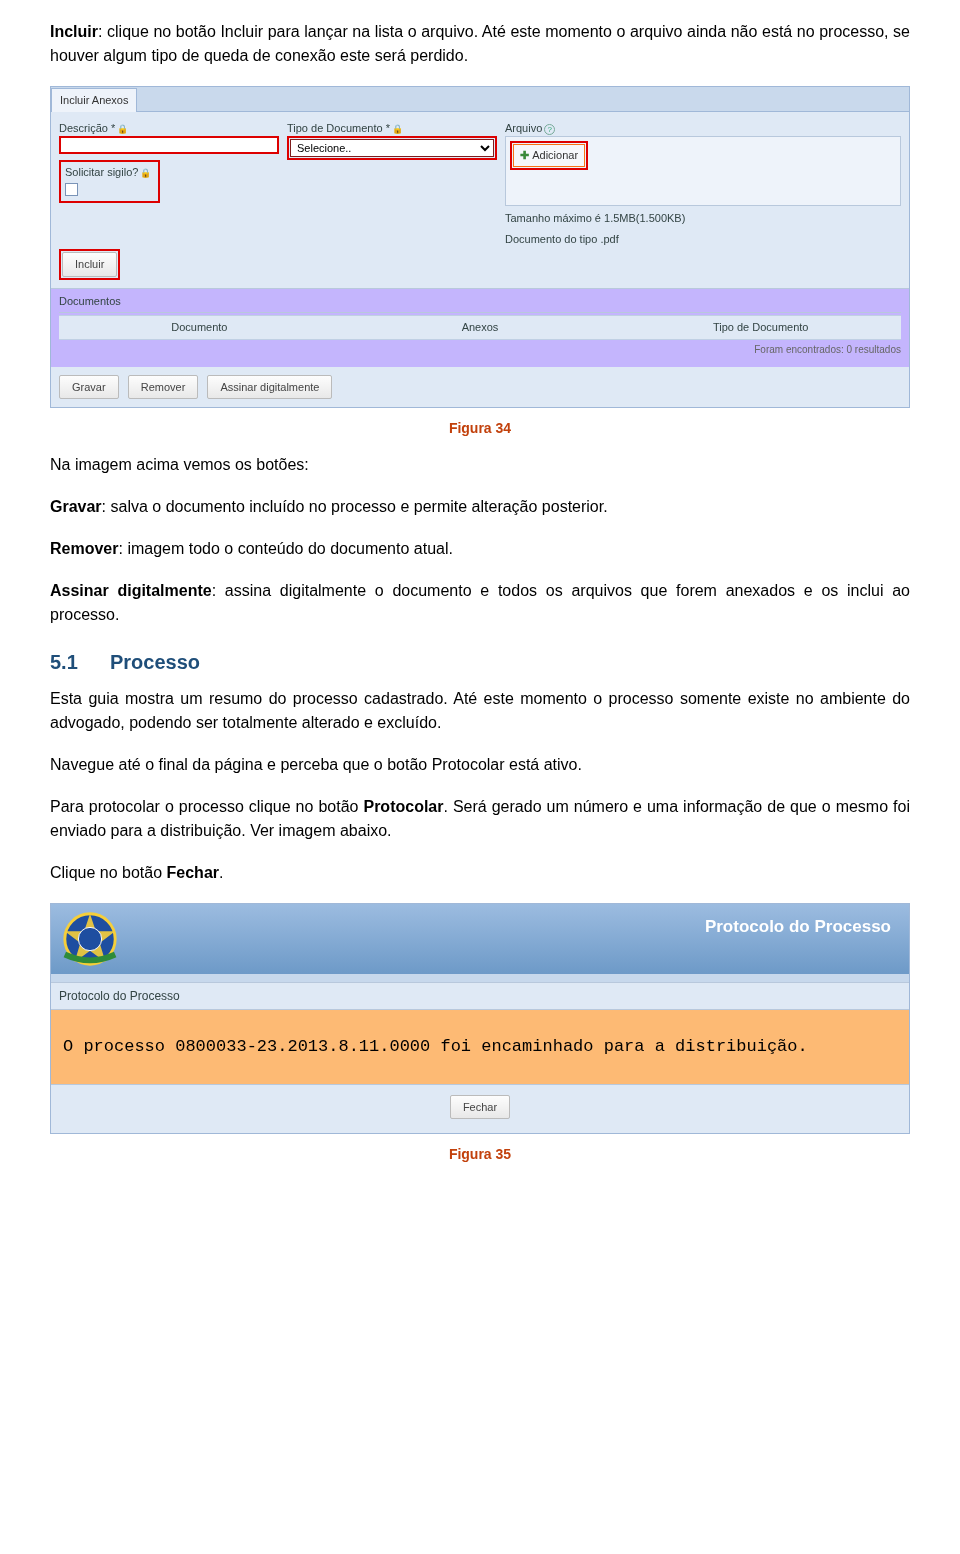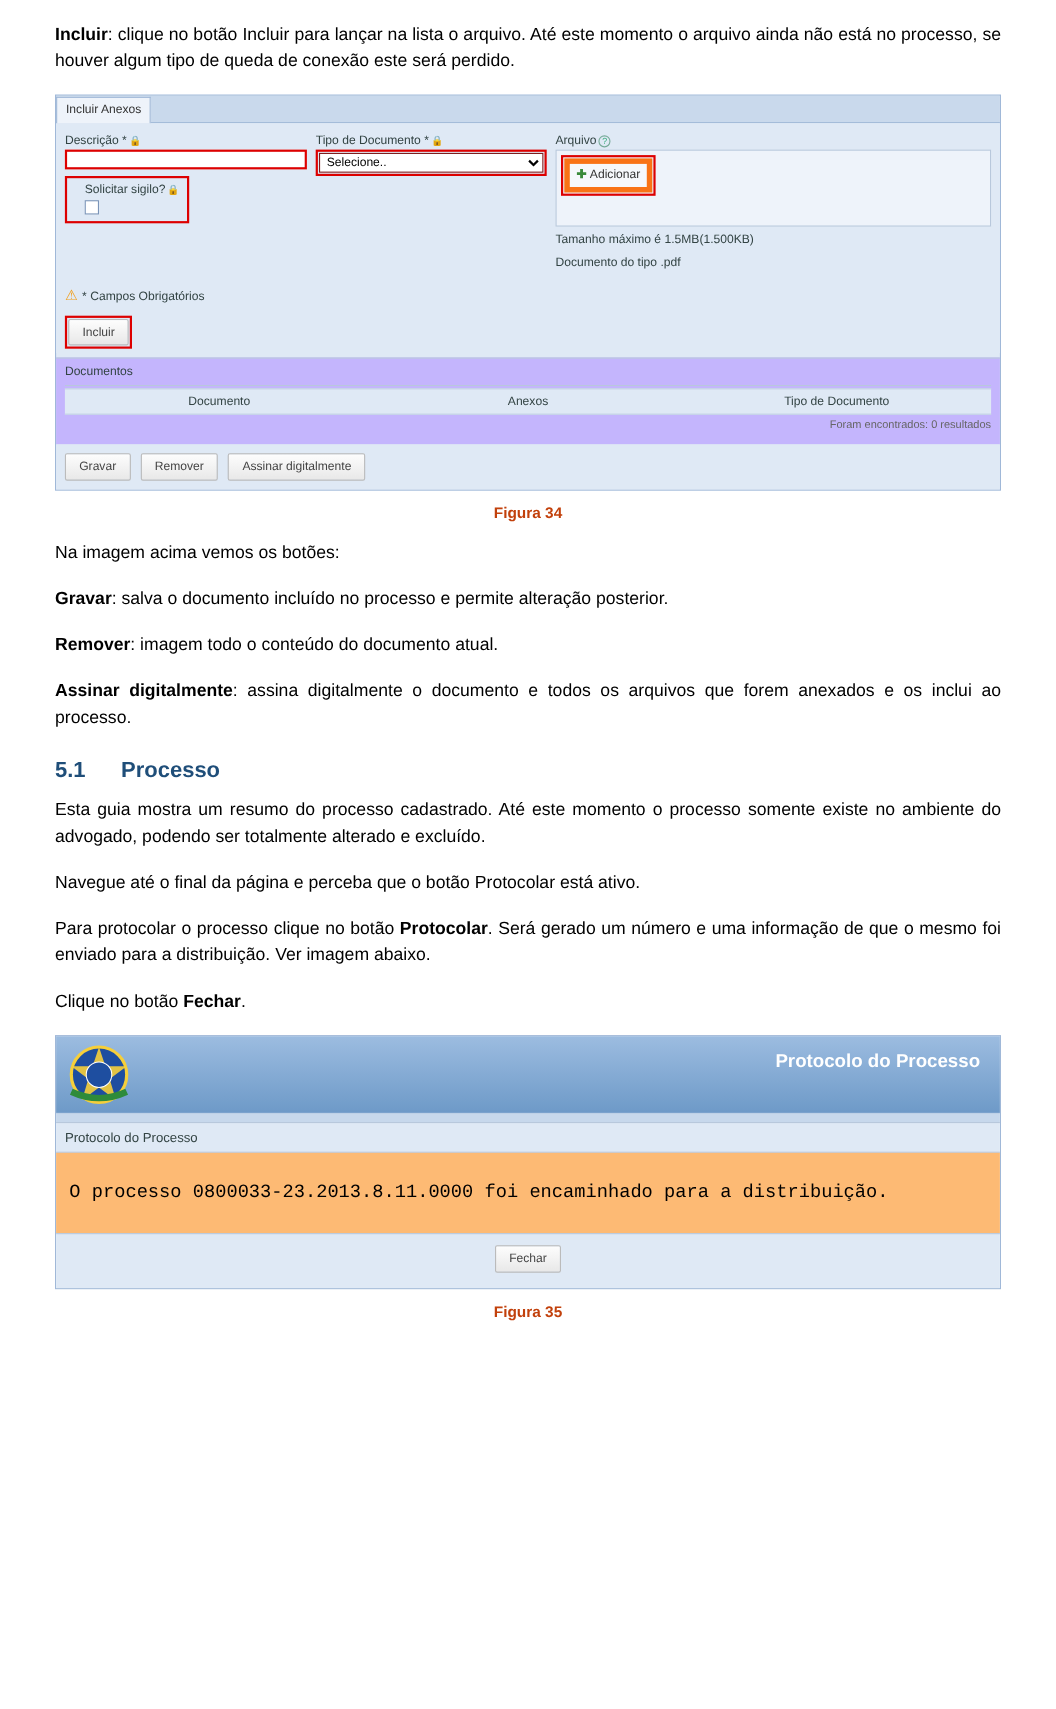--- a/index.html
+++ b/index.html
@@ -19,26 +19,26 @@
   .col-desc { flex: 0 0 220px; margin-right: 8px; }
   .col-tipo { flex: 0 0 210px; margin-right: 8px; position: relative; }
   .col-arq { flex: 1; }
   .lbl { font-size: 11px; color: #344; display: block; }
   .lock { display: inline-block; font-size: 9px; color: #777; margin-left: 2px; }
   .help { display: inline-block; width: 11px; height: 11px; border: 1px solid #7a9; border-radius: 50%; color: #3a7; font-size: 8px; text-align: center; line-height: 10px; margin-left: 2px; }
   .txtfield { width: 100%; height: 18px; border: 1px solid #7a94b8; background: #fff; font-size: 11px; padding: 0 3px; }
   .selectfield { width: 100%; height: 18px; border: 1px solid #7f1d1d; background: #fff; font-size: 11px; padding: 0 2px; }
   .redbox { border: 2px solid #d00 !important; }
   .redwrap { display: inline-block; border: 2px solid #d00; padding: 1px; }
-  .btn-add { display: inline-block; background: #f6f8fb; border: 5px solid #f97316; padding: 2px 6px; font-size: 11px; }
+  .btn-add { display: inline-block; background: #f6f8fb; border: 1px solid #f97316; padding: 2px 6px; font-size: 11px; }
   .btn-add .plus { color: #3a8a3a; font-weight: bold; margin-right: 3px; }
   .arqbox { border: 1px solid #b8c8dc; background: #eef3fa; padding: 4px; min-height: 70px; }
   .arqinfo { font-size: 11px; color: #344; margin-top: 4px; }
   .checkbox { width: 13px; height: 13px; border: 1px solid #7a94b8; background: #fff; display: inline-block; vertical-align: middle; }
-  .sigilo-block { border: 2px solid #d00; display: inline-block; padding: 2px 6px 4px 16px; margin-top: 6px; }
+  .sigilo-block { border: 2px solid #d00; display: inline-block; padding: 2px 6px 4px 4px; margin-top: 6px; }
   .campos-ob { margin: 12px 0 6px 0; font-size: 11px; color: #344; }
   .warn { color: #f0a020; margin-right: 4px; font-size: 13px; }
   .btn { display: inline-block; background: linear-gradient(#fdfdfd,#e8e8e8); border: 1px solid #bbb; padding: 3px 12px; font-size: 11px; color: #444; border-radius: 2px; }
   .redwrap-inc { border: 2px solid #d00; display: inline-block; padding: 1px; margin-top: 2px; }
 
   .docs-section { background: #c4b5fd; border-top: 1px solid #b8c8dc; margin-top: 4px; padding: 4px 8px 8px 8px; }
   .docs-label { font-size: 11px; color: #344; border-bottom: 1px solid #b8c8dc; padding-bottom: 3px; margin-bottom: 2px; }
   .docs-header { display: flex; background: #dfe9f5; border-top: 1px solid #c0d0e4; border-bottom: 1px solid #c0d0e4; font-weight: normal; font-size: 11px; color: #344; }
   .docs-header div { flex: 1; text-align: center; padding: 3px 0; }
   .docs-footer { text-align: right; font-size: 10px; color: #666; padding: 2px 0; }
@@ -82,21 +82,20 @@
       </div>
       <div class="col-arq">
         <span class="lbl"><span>Arquivo</span><span class="help">?</span></span>
         <div class="arqbox">
           <span class="redwrap"><span class="btn-add"><span class="plus">✚</span><span>Adicionar</span></span></span>
         </div>
         <div class="arqinfo">Tamanho máximo é 1.5MB(1.500KB)</div>
         <div class="arqinfo">Documento do tipo .pdf</div>
       </div>
     </div>
-    <div class="campos-ob"><span class="warn">⚠</span><span>* Campos Obrigatórios</span></div>
     <span class="redwrap-inc"><span class="btn">Incluir</span></span>
   </div>
   <div class="docs-section">
     <div class="docs-label">Documentos</div>
     <div class="docs-header">
       <div>Documento</div>
       <div>Anexos</div>
       <div>Tipo de Documento</div>
     </div>
     <div class="docs-footer">Foram encontrados: 0 resultados</div>

